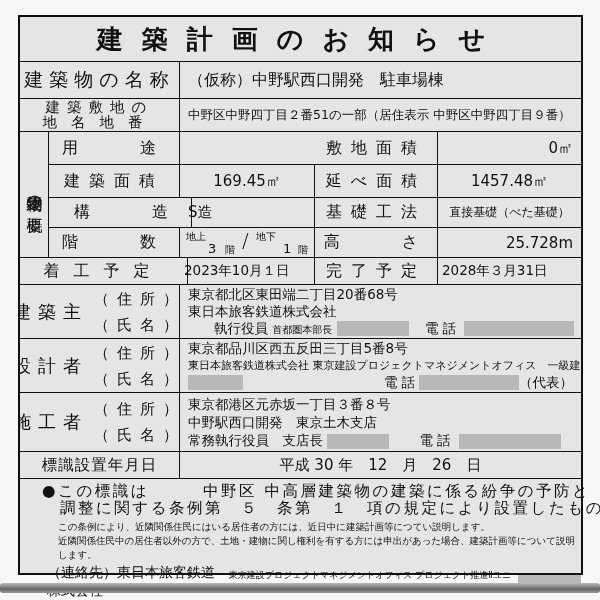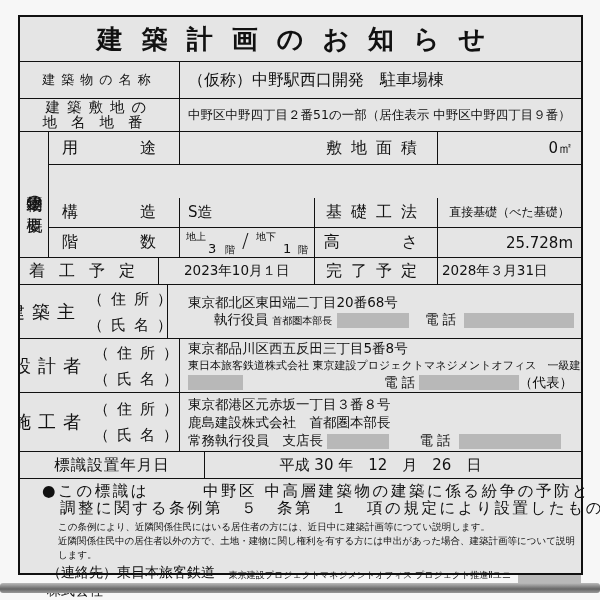--- a/index.html
+++ b/index.html
@@ -33,21 +33,21 @@
 </head>
 <body>
 
 <div class="board">
 
   <div class="row" style="top:0;height:45px;">
     <div class="cell last title" style="left:0;width:561px;">建築計画のお知らせ</div>
   </div>
 
   <div class="row" style="top:45px;height:37px;">
-    <div class="cell lbl" style="left:0;width:160px;font-size:13px;">建築物の名称</div>
+    <div class="cell lbl" style="left:0;width:160px;font-size:19px;">建築物の名称</div>
     <div class="cell last val" style="left:160px;width:401px;font-size:16px;">（仮称）中野駅西口開発　駐車場棟</div>
   </div>
 
   <div class="row" style="top:82px;height:33px;">
     <div class="cell" style="left:0;width:160px;flex-direction:column;justify-content:center;font-size:14.5px;line-height:15px;letter-spacing:7px;">
       <span>建築敷地の</span>
       <span style="letter-spacing:14px;">地名地番</span>
     </div>
     <div class="cell last val" style="left:160px;width:401px;font-size:12.5px;">中野区中野四丁目２番51の一部（居住表示 中野区中野四丁目９番）</div>
   </div>
@@ -55,23 +55,29 @@
   <div style="position:absolute;left:0;top:115px;width:29px;height:126px;border-right:1.5px solid #111;border-bottom:1.5px solid #111;box-sizing:border-box;display:flex;">
     <div class="vert" style="display:flex;width:100%;align-items:center;">建築物の概要</div>
   </div>
 
   <div class="row" style="left:29px;width:532px;top:115px;height:33px;">
     <div class="cell lbl" style="left:0;width:131px;letter-spacing:10px;">用　　途</div>
     <div class="cell lbl" style="left:266px;width:123px;letter-spacing:9px;">敷地面積</div>
     <div class="cell last val right" style="left:389px;width:143px;">0㎡</div>
   </div>
 
+  <div class="row" style="left:29px;width:532px;top:148px;height:33px;">
+    <div class="cell lbl" style="left:0;width:131px;letter-spacing:9px;">建築面積</div>
+    <div class="cell val center" style="left:131px;width:135px;padding:0;">169.45㎡</div>
+    <div class="cell lbl" style="left:266px;width:123px;letter-spacing:9px;">延べ面積</div>
+    <div class="cell last val center" style="left:389px;width:143px;padding:0;">1457.48㎡</div>
+  </div>
 
   <div class="row" style="left:29px;width:532px;top:181px;height:30px;">
-    <div class="cell lbl" style="left:0;width:131px;letter-spacing:10px;font-family:Liberation Serif, serif;">構　　造</div>
+    <div class="cell lbl" style="left:12px;width:131px;letter-spacing:10px;font-family:Liberation Serif, serif;">構　　造</div>
     <div class="cell val" style="left:131px;width:135px;">S造</div>
     <div class="cell lbl" style="left:266px;width:123px;letter-spacing:9px;">基礎工法</div>
     <div class="cell last center" style="left:389px;width:143px;font-size:12px;">直接基礎（べた基礎）</div>
   </div>
 
   <div class="row" style="left:29px;width:532px;top:211px;height:30px;">
     <div class="cell lbl" style="left:0;width:131px;letter-spacing:10px;">階　　数</div>
     <div class="cell" style="left:131px;width:135px;font-size:10px;position:absolute;">
       <span style="position:absolute;left:6px;top:2px;">地上</span>
       <span style="position:absolute;left:28px;top:13px;font-size:13px;">3</span>
@@ -79,38 +85,39 @@
       <span style="position:absolute;left:62px;top:0;font-size:20px;font-weight:lighter;">/</span>
       <span style="position:absolute;left:76px;top:2px;">地下</span>
       <span style="position:absolute;left:103px;top:13px;font-size:13px;">1</span>
       <span style="position:absolute;left:118px;top:15px;">階</span>
     </div>
     <div class="cell lbl" style="left:266px;width:123px;letter-spacing:10px;">高　　さ</div>
     <div class="cell last val right" style="left:389px;width:143px;">25.728m</div>
   </div>
 
   <div class="row" style="top:241px;height:27px;">
-    <div class="cell lbl" style="left:0;width:139px;letter-spacing:14px;">着工予定</div>
+    <div class="cell lbl" style="left:0;width:168px;letter-spacing:14px;">着工予定</div>
     <div class="cell val" style="left:160px;width:135px;font-size:13.5px;padding-left:4px;">2023年10月１日</div>
     <div class="cell lbl" style="left:295px;width:123px;letter-spacing:9px;">完了予定</div>
     <div class="cell last val" style="left:418px;width:143px;font-size:13.5px;padding-left:4px;">2028年３月31日</div>
   </div>
 
   <div class="row" style="top:268px;height:54px;">
-    <div class="cell" style="left:0;width:148px;justify-content:center;">
+    <div class="cell" style="left:0;width:160px;justify-content:center;">
       <div class="party">
         <span class="main">建築主</span>
         <span class="sub">
             <span>（住所）</span>
             <span>（氏名）</span>
           </span>
       </div>
     </div>
     <div class="cell last lines" style="left:160px;width:401px;">
       <span>東京都北区東田端二丁目20番68号</span>
+      <span>東日本旅客鉄道株式会社</span>
       <span style="padding-left:26px;">
         <span>執行役員</span>
         <span style="font-size:10px;">首都圏本部長</span>
         <span class="redact" style="width:72px;"></span>
         <span style="margin-left:12px;letter-spacing:4px;">電話</span>
         <span class="redact" style="width:110px;"></span>
       </span>
     </div>
   </div>
 
@@ -141,32 +148,32 @@
       <div class="party">
         <span class="main">施工者</span>
         <span class="sub">
             <span>（住所）</span>
             <span>（氏名）</span>
           </span>
       </div>
     </div>
     <div class="cell last lines" style="left:160px;width:401px;line-height:18px;">
       <span>東京都港区元赤坂一丁目３番８号</span>
-      <span>鹿島建設株式会社　首都圏本部長</span>
+      <span>中野駅西口開発　東京土木支店</span>
       <span>
         <span>常務執行役員　支店長</span>
         <span class="redact" style="width:62px;"></span>
         <span style="margin-left:26px;letter-spacing:4px;">電話</span>
         <span class="redact" style="width:102px;"></span>
       </span>
     </div>
   </div>
 
   <div class="row" style="top:435px;height:27px;">
-    <div class="cell center" style="left:0;width:185px;font-size:15.5px;letter-spacing:1px;">標識設置年月日</div>
+    <div class="cell center" style="left:0;width:160px;font-size:15.5px;letter-spacing:1px;">標識設置年月日</div>
     <div class="cell last center" style="left:160px;width:401px;font-size:15px;white-space:pre;">平成 30 年　12　月　26　日</div>
   </div>
 
   <div class="notes">
     <div class="big" style="white-space:pre;">●この標識は　　　中野区 中高層建築物の建築に係る紛争の予防と</div>
     <div class="big" style="white-space:pre;">　調整に関する条例第　５　条第　１　項の規定により設置したものです。</div>
     <div class="tiny" style="margin-top:3px;">この条例により、近隣関係住民にはいる居住者の方には、近日中に建築計画等につてい説明します。</div>
     <div class="tiny">近隣関係住民中の居住者以外の方で、土地・建物に関し権利を有する方には申出があった場合、建築計画等について説明します。</div>
     <div class="contact" style="display:flex;align-items:center;">
       <span>（連絡先）東日本旅客鉄道株式会社</span>

